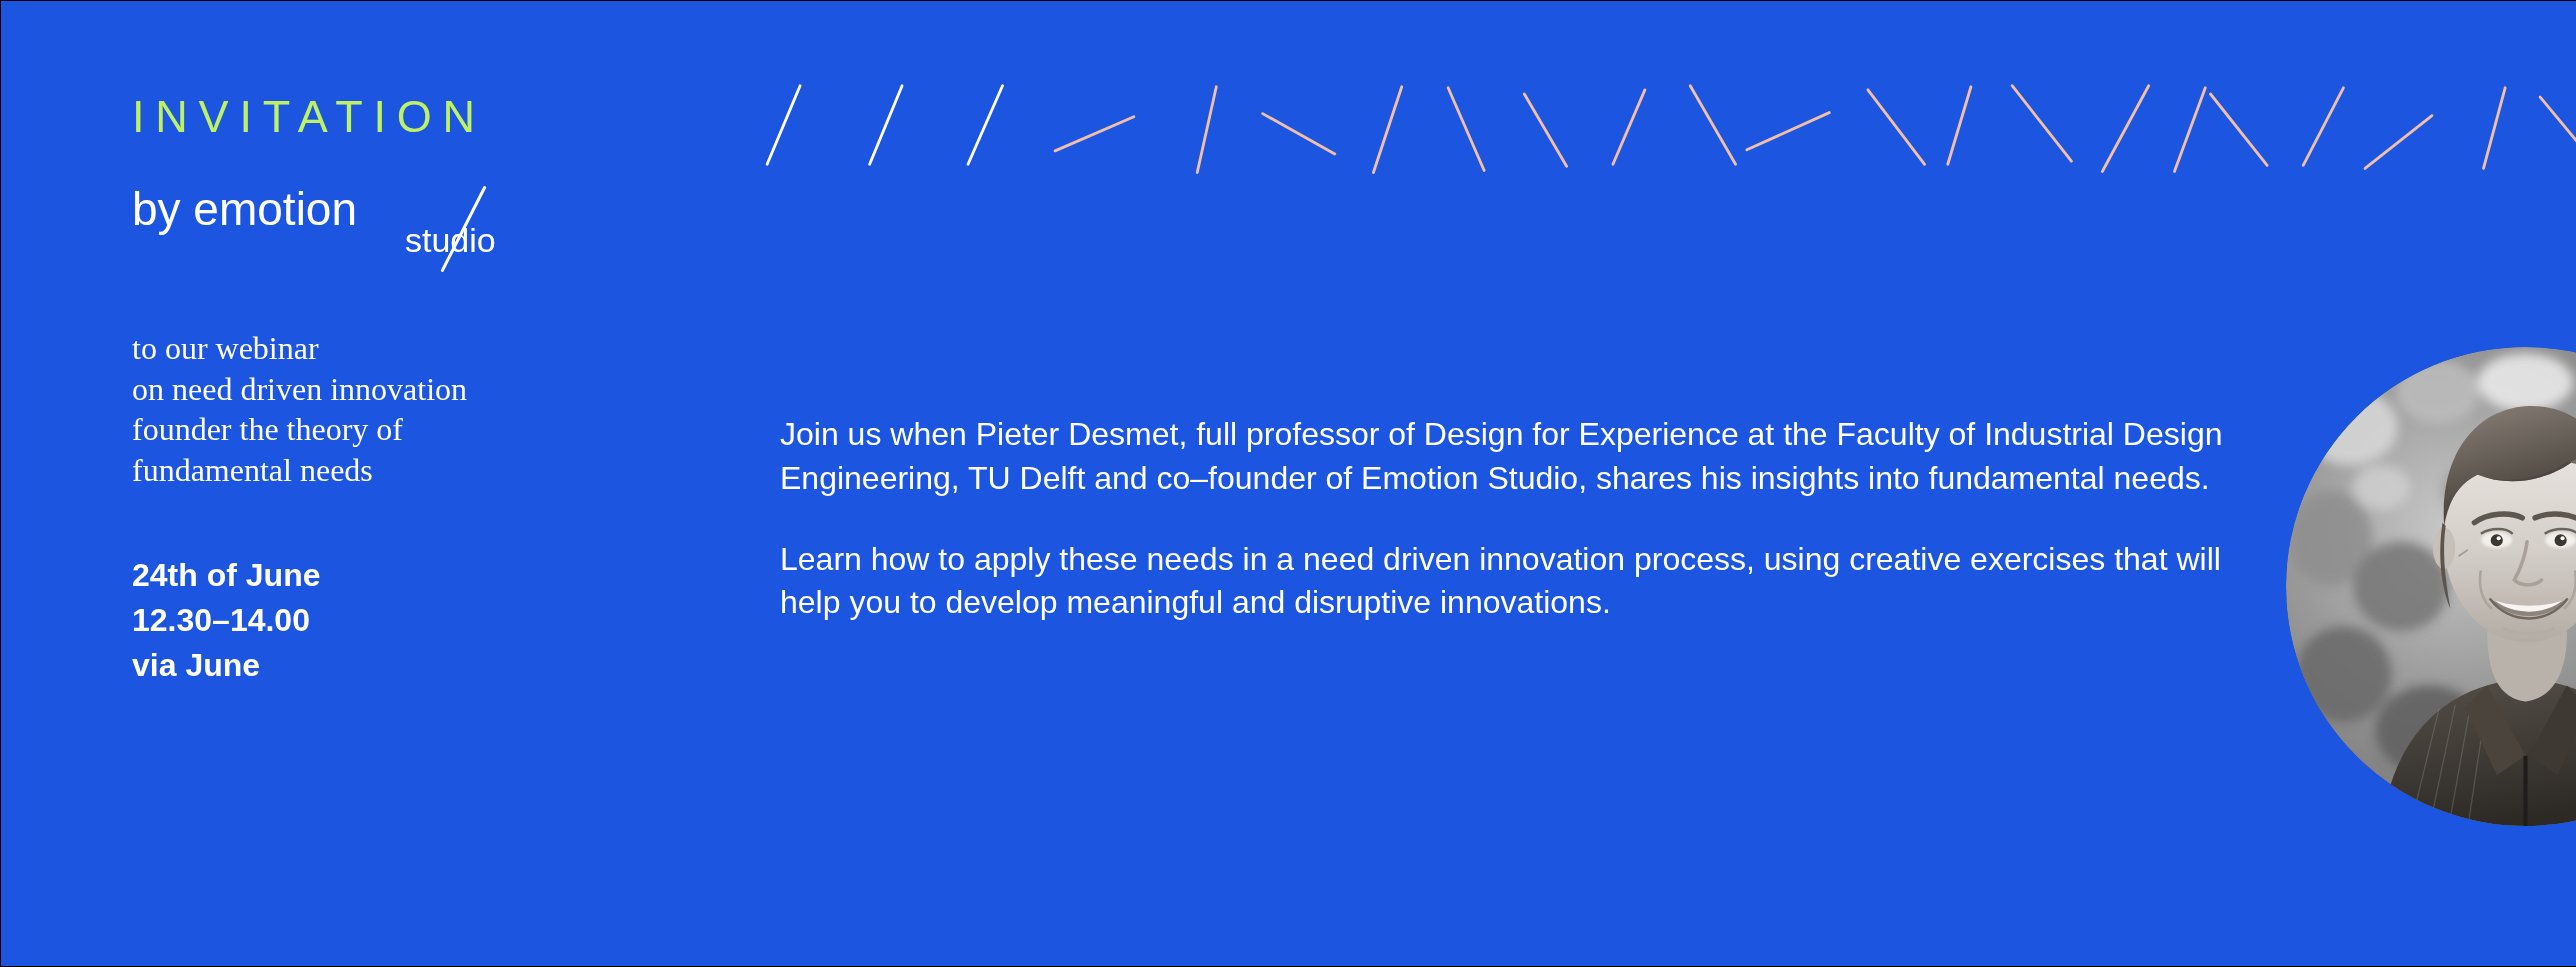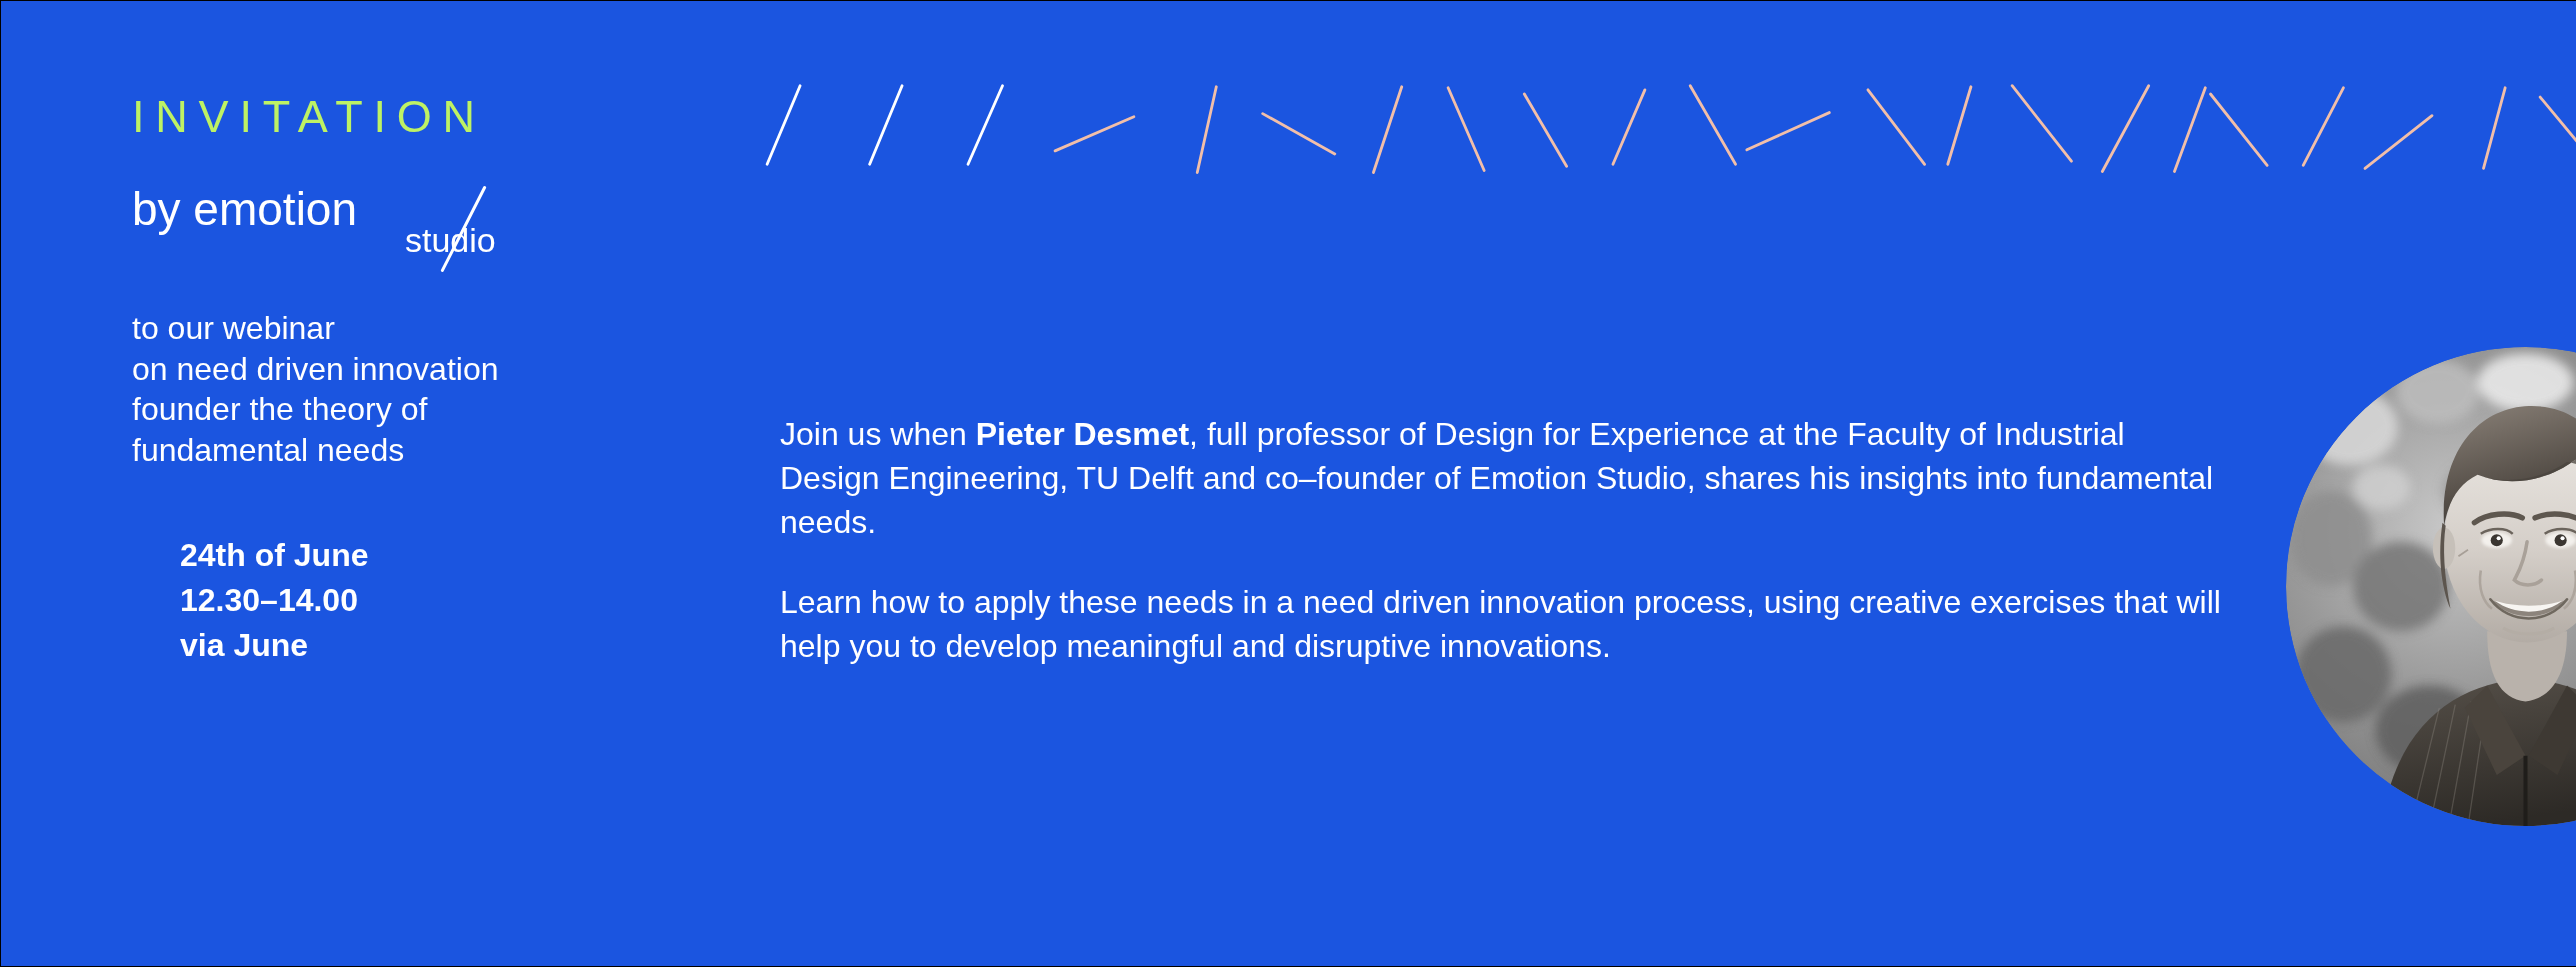--- a/index.html
+++ b/index.html
@@ -82,59 +82,59 @@
     width: 3.1px;
     height: 96px;
     background: #FFFFFF;
     transform: rotate(27deg);
     transform-origin: center;
     border-radius: 1.5px;
   }
 
   
   .webinar {
-    margin-top: 24px;
+    margin-top: 44px;
+    font-family: Liberation Serif, serif;
   }
   .webinar .line {
     color: #FFFFFF;
     font-size: 32px;
     font-weight: 400;
     line-height: 1.27;
     white-space: nowrap;
   }
 
   
   .details {
     margin-top: 62px;
   }
   .details .line {
     color: #FFFFFF;
     font-size: 32px;
     font-weight: 700;
     line-height: 1.42;
     white-space: nowrap;
-    margin-left: 48px;
   }
 
   
   .body-copy {
     position: absolute;
     left: 779px;
     top: 412px;
     width: 1443px;
     color: #FFFFFF;
   }
   .body-copy p {
     margin: 0;
     font-size: 32px;
     font-weight: 400;
     line-height: 1.37;
   }
   .body-copy p + p { margin-top: 37px; }
-  .body-copy b { font-weight: 700; }
+  .body-copy b { font-weight: 400; }
 
   
   .portrait {
     position: absolute;
     left: 2285px;
     top: 346px;
     width: 479px;
     height: 479px;
     border-radius: 50%;
     overflow: hidden;

